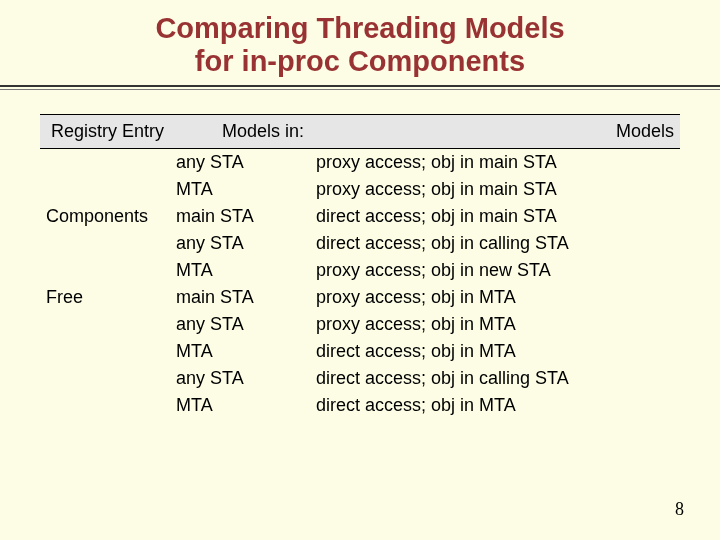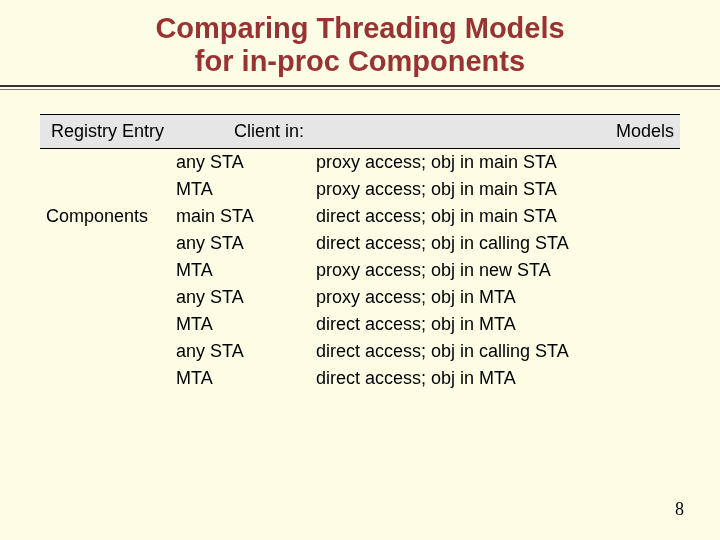--- a/index.html
+++ b/index.html
@@ -84,21 +84,21 @@
   <div class="table-wrap">
     <table class="grid">
       <colgroup>
         <col class="c-reg">
           <col class="c-cli">
           <col class="c-res">
       </colgroup>
       <thead>
         <tr>
           <th>Registry Entry</th>
-          <th>Client in:</th>
+          <th>Models in:</th>
           <th>Models</th>
         </tr>
       </thead>
       <tbody>
         <tr>
           <td></td>
           <td>any STA</td>
           <td>proxy access; obj in main STA</td>
         </tr>
         <tr>
@@ -115,20 +115,25 @@
           <td></td>
           <td>any STA</td>
           <td>direct access; obj in calling STA</td>
         </tr>
         <tr>
           <td></td>
           <td>MTA</td>
           <td>proxy access; obj in new STA</td>
         </tr>
         <tr>
+          <td>Free</td>
+          <td>main STA</td>
+          <td>proxy access; obj in MTA</td>
+        </tr>
+        <tr>
           <td></td>
           <td>any STA</td>
           <td>proxy access; obj in MTA</td>
         </tr>
         <tr>
           <td></td>
           <td>MTA</td>
           <td>direct access; obj in MTA</td>
         </tr>
         <tr>

